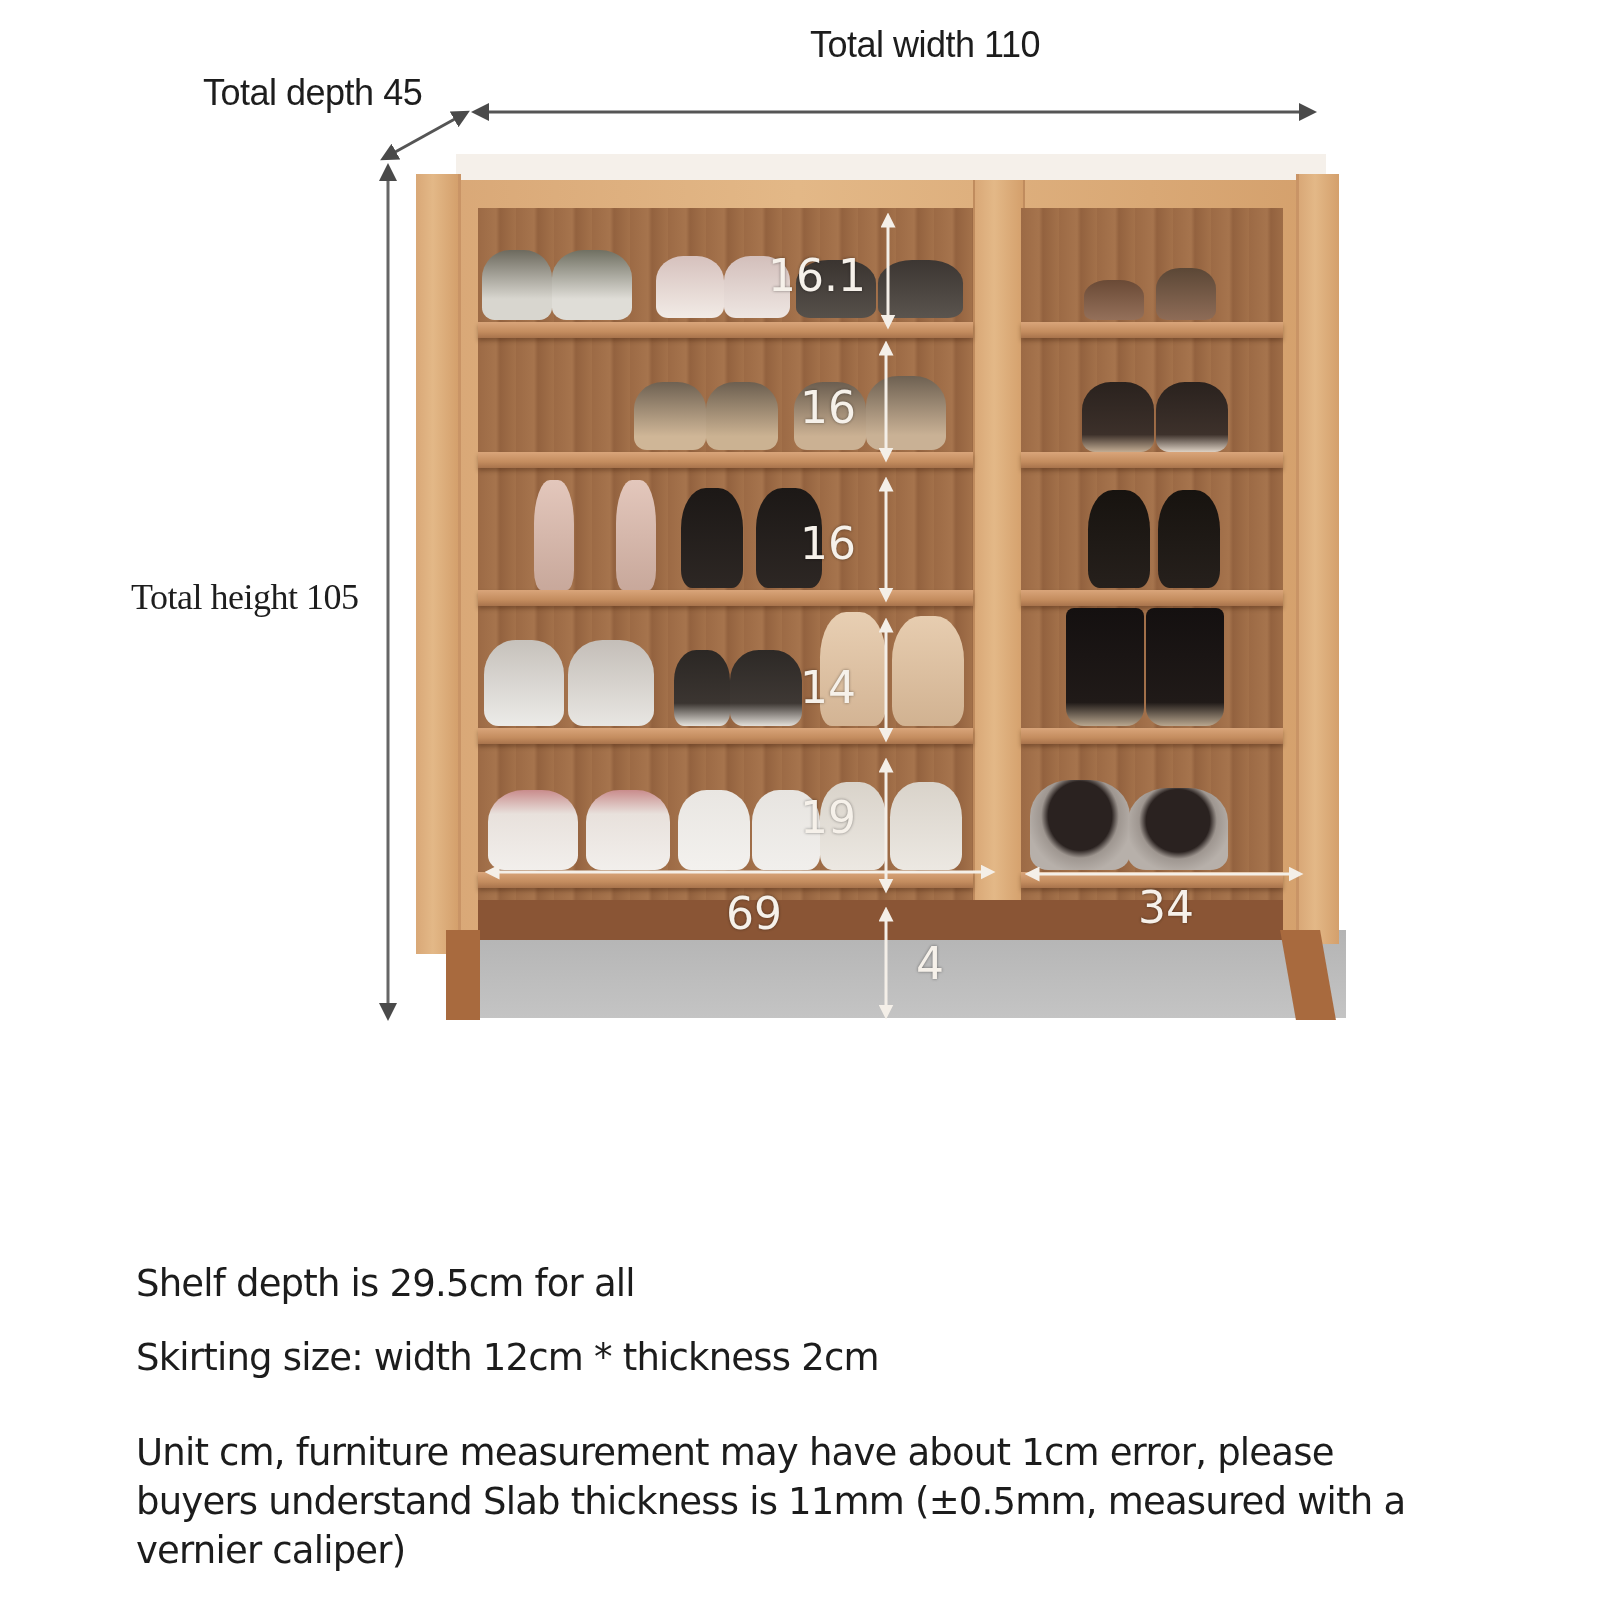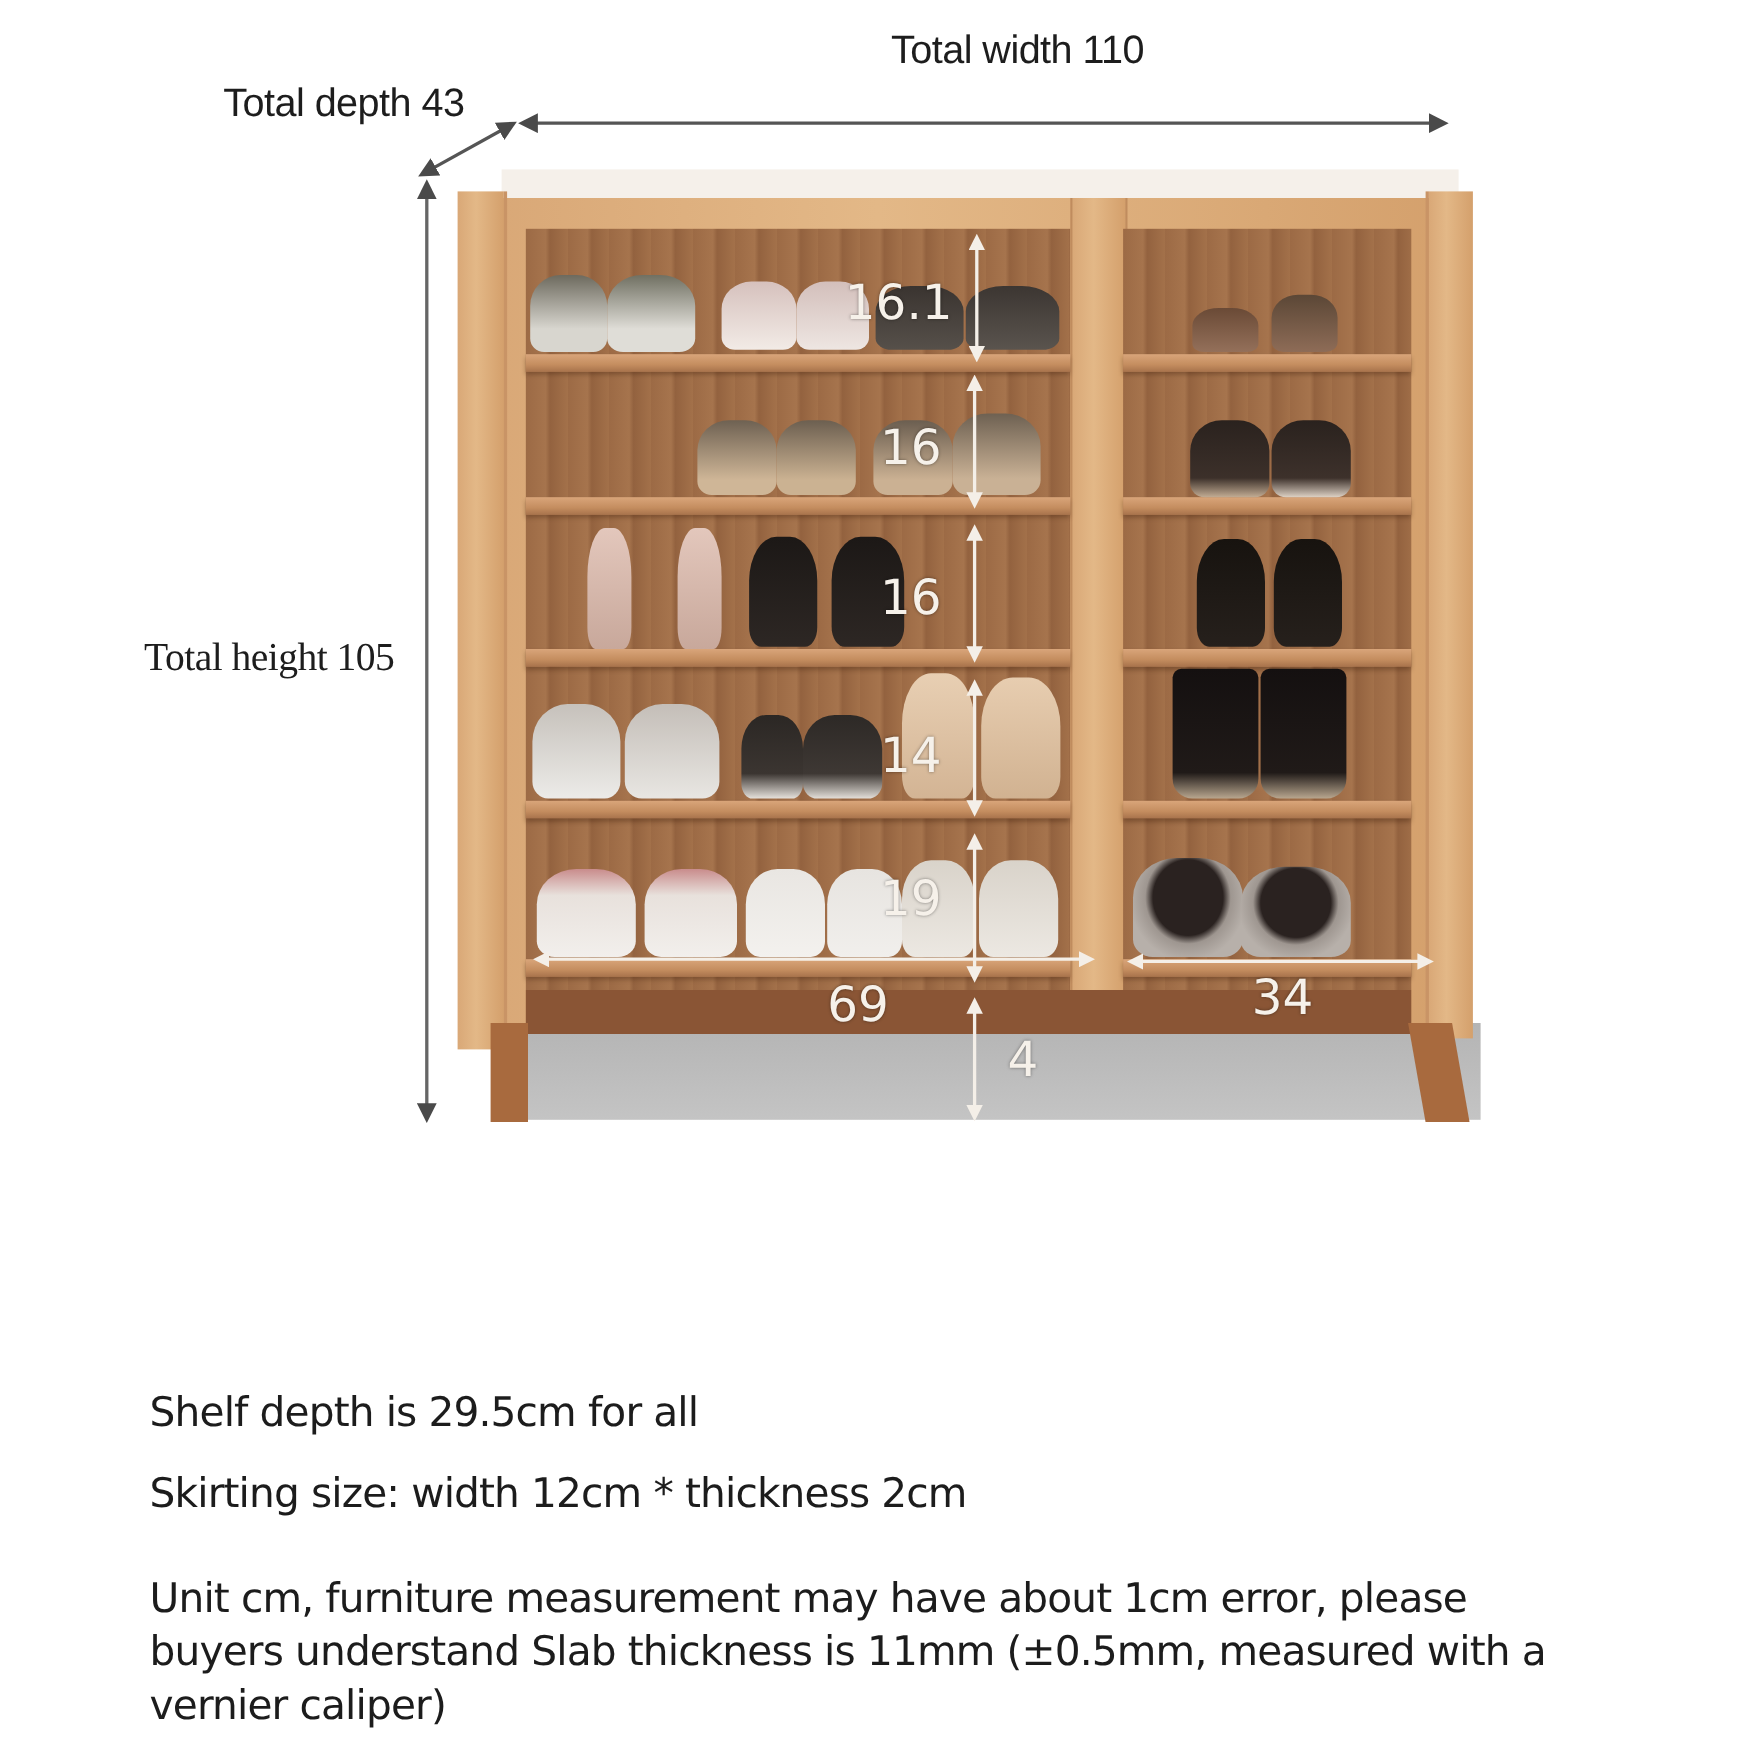--- a/index.html
+++ b/index.html
@@ -19,21 +19,21 @@
   .m-label { position:absolute; color:#f6f1ea; font-family:"DejaVu Sans", sans-serif; font-size:44px; text-shadow:0 0 3px rgba(0,0,0,0.45); white-space:nowrap; }
 
   .notes { position:absolute; left:136px; font-family:"DejaVu Sans", sans-serif; color:#1c1c1c; letter-spacing:-0.8px; }
   .note-line { font-size:37px; }
   .note-para { font-size:37px; line-height:49px; width:1320px; }
 </style>
 </head>
 <body>
 
 <div class="dim-label" style="left:810px; top:24px;">Total width 110</div>
-<div class="dim-label" style="left:203px; top:72px;">Total depth 43</div>
+<div class="dim-label" style="left:203px; top:72px;">Total depth 45</div>
 <div class="dim-label" style="left:131px; top:576px;font-family:Liberation Serif, serif;">Total height 105</div>
 
 <svg class="abs" style="left:0;top:0;" width="1600" height="1040">
   <defs>
     <marker id="ah" viewBox="0 0 10 10" refX="5" refY="5" markerWidth="6" markerHeight="6" orient="auto-start-reverse">
       <path d="M0,0 L10,5 L0,10 z" fill="#4a4a4a"></path>
     </marker>
   </defs>
 
   <line x1="480" y1="112" x2="1308" y2="112" stroke="#555" stroke-width="3" marker-start="url(#ah)" marker-end="url(#ah)"></line>
@@ -141,19 +141,19 @@
     <line x1="492" y1="872" x2="988" y2="872" marker-start="url(#wh)" marker-end="url(#wh)"></line>
     <line x1="1032" y1="874" x2="1296" y2="874" marker-start="url(#wh)" marker-end="url(#wh)"></line>
   </g>
 </svg>
 
 <div class="m-label" style="left:768px; top:250px;">16.1</div>
 <div class="m-label" style="left:800px; top:382px;">16</div>
 <div class="m-label" style="left:800px; top:518px;">16</div>
 <div class="m-label" style="left:800px; top:662px;">14</div>
 <div class="m-label" style="left:800px; top:792px;">19</div>
-<div class="m-label" style="left:752px; top:888px;">69</div>
+<div class="m-label" style="left:726px; top:888px;">69</div>
 <div class="m-label" style="left:1138px; top:882px;">34</div>
 <div class="m-label" style="left:916px; top:938px;">4</div>
 
 <div class="notes note-line" style="top:1262px;">Shelf depth is 29.5cm for all</div>
 <div class="notes note-line" style="top:1336px;">Skirting size: width 12cm * thickness 2cm</div>
 <div class="notes note-para" style="top:1428px;">Unit cm, furniture measurement may have about 1cm error, please buyers understand Slab thickness is 11mm (±0.5mm, measured with a vernier caliper)</div>
 
 </body></html>

